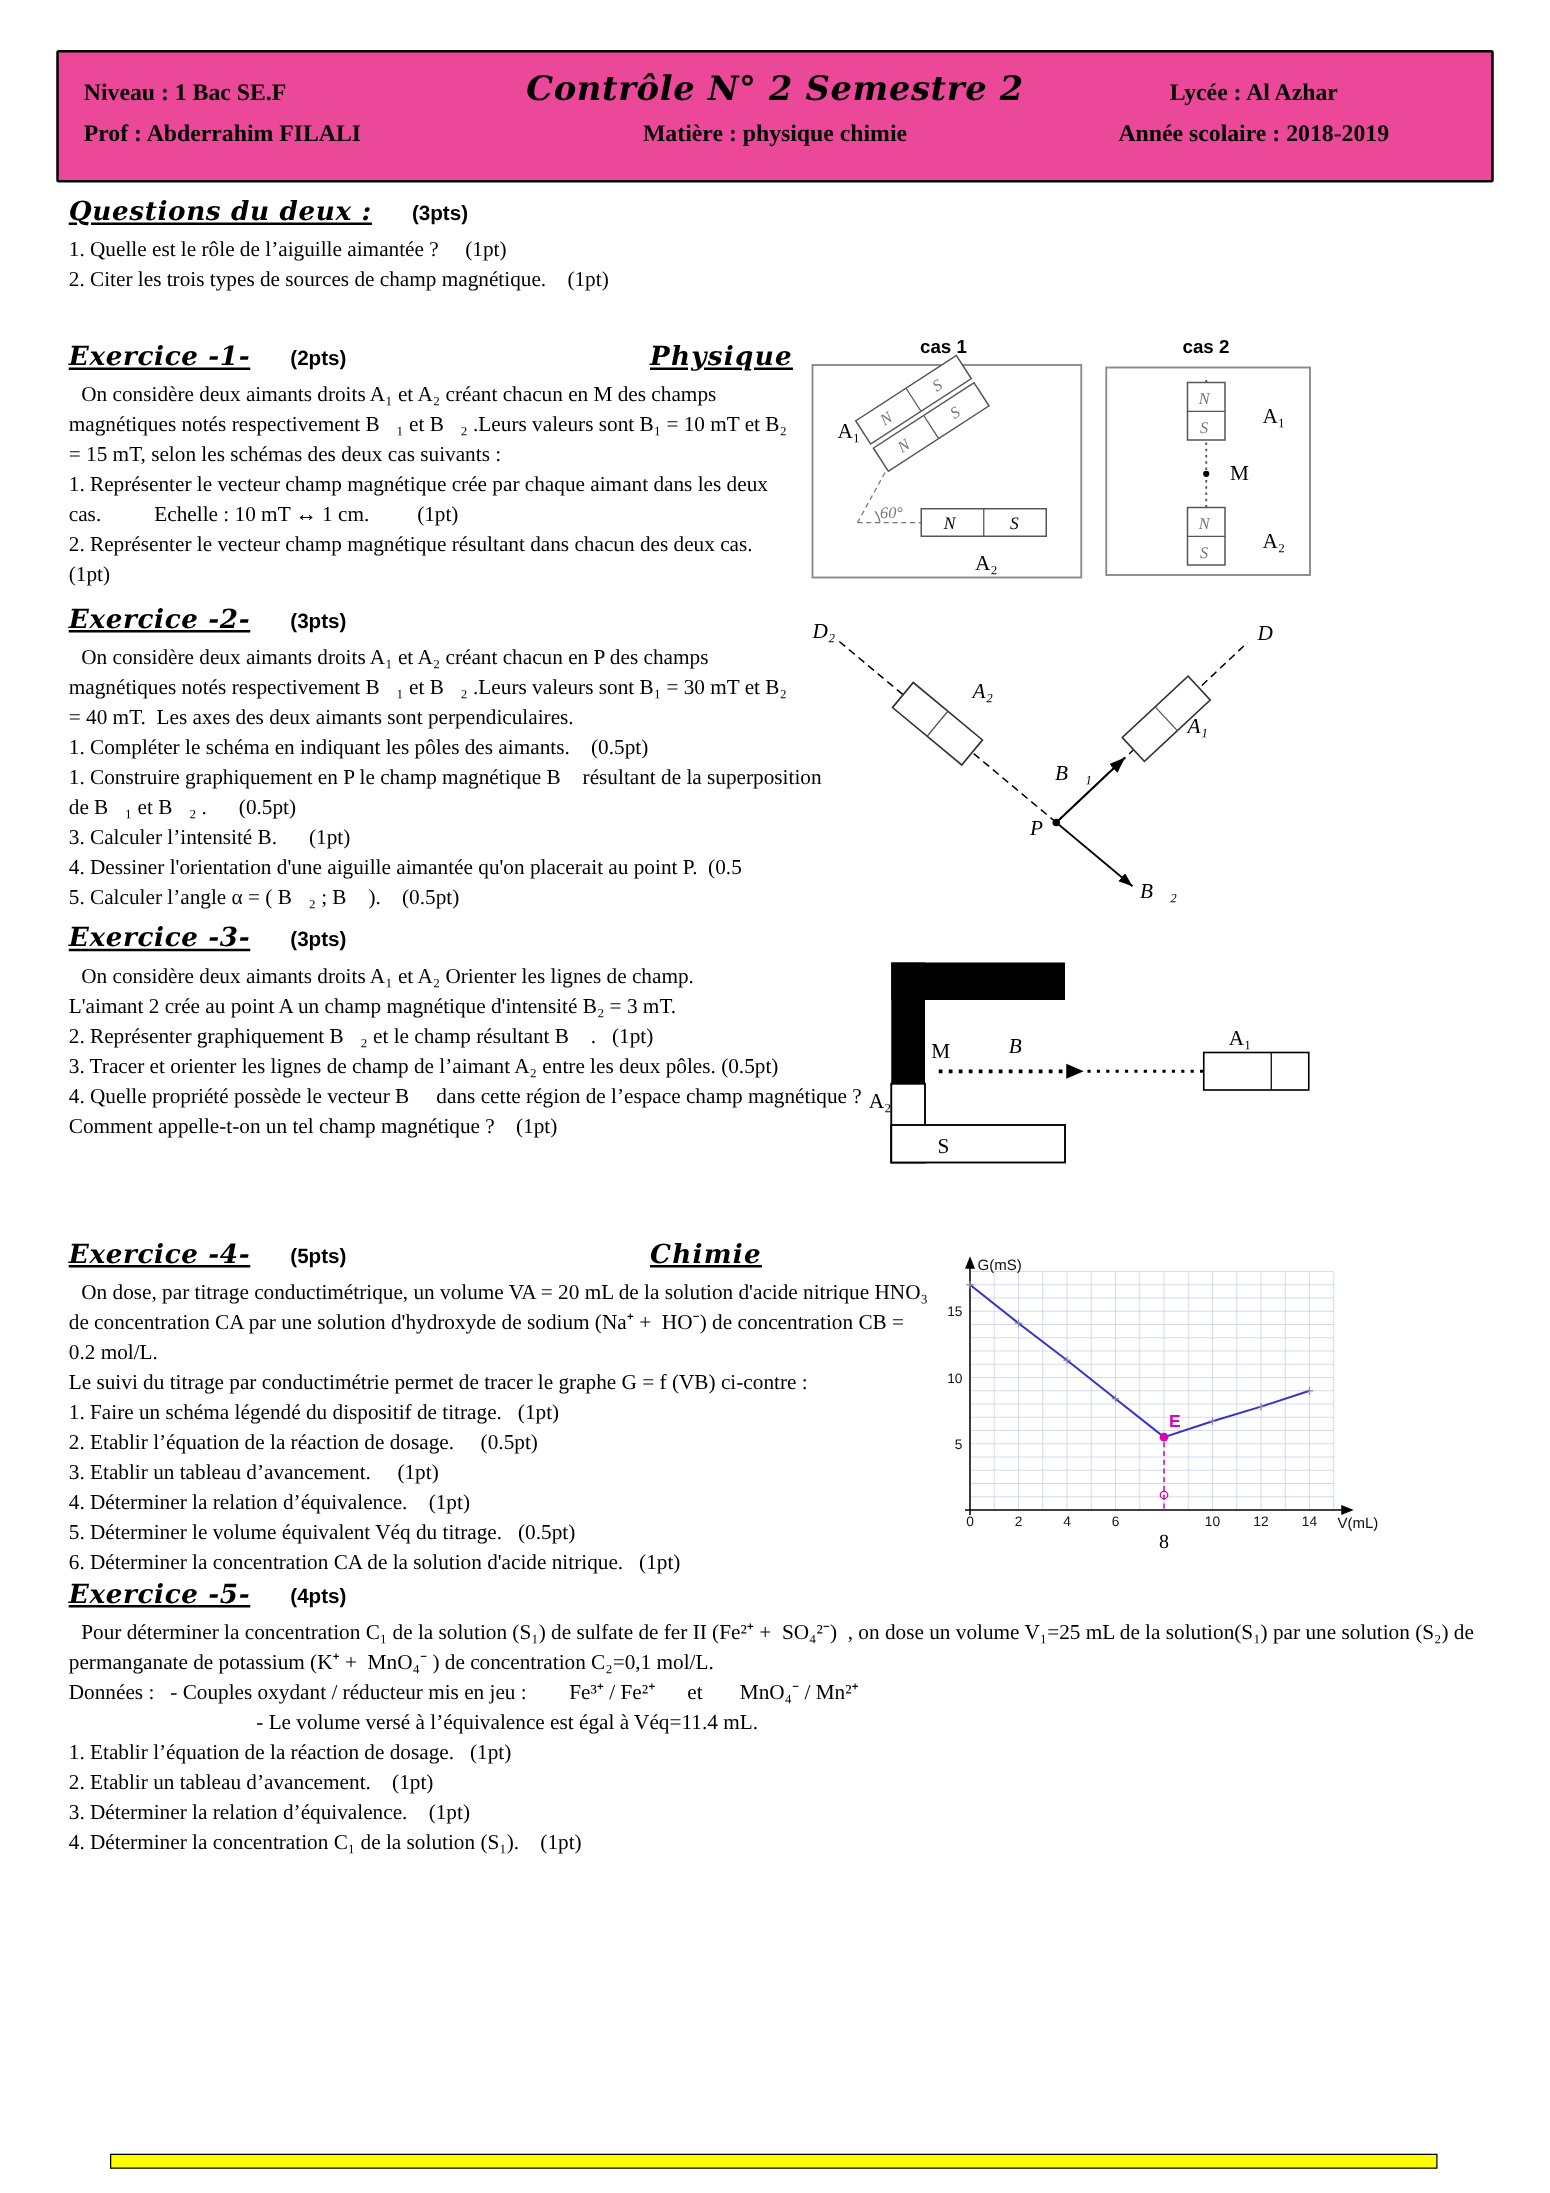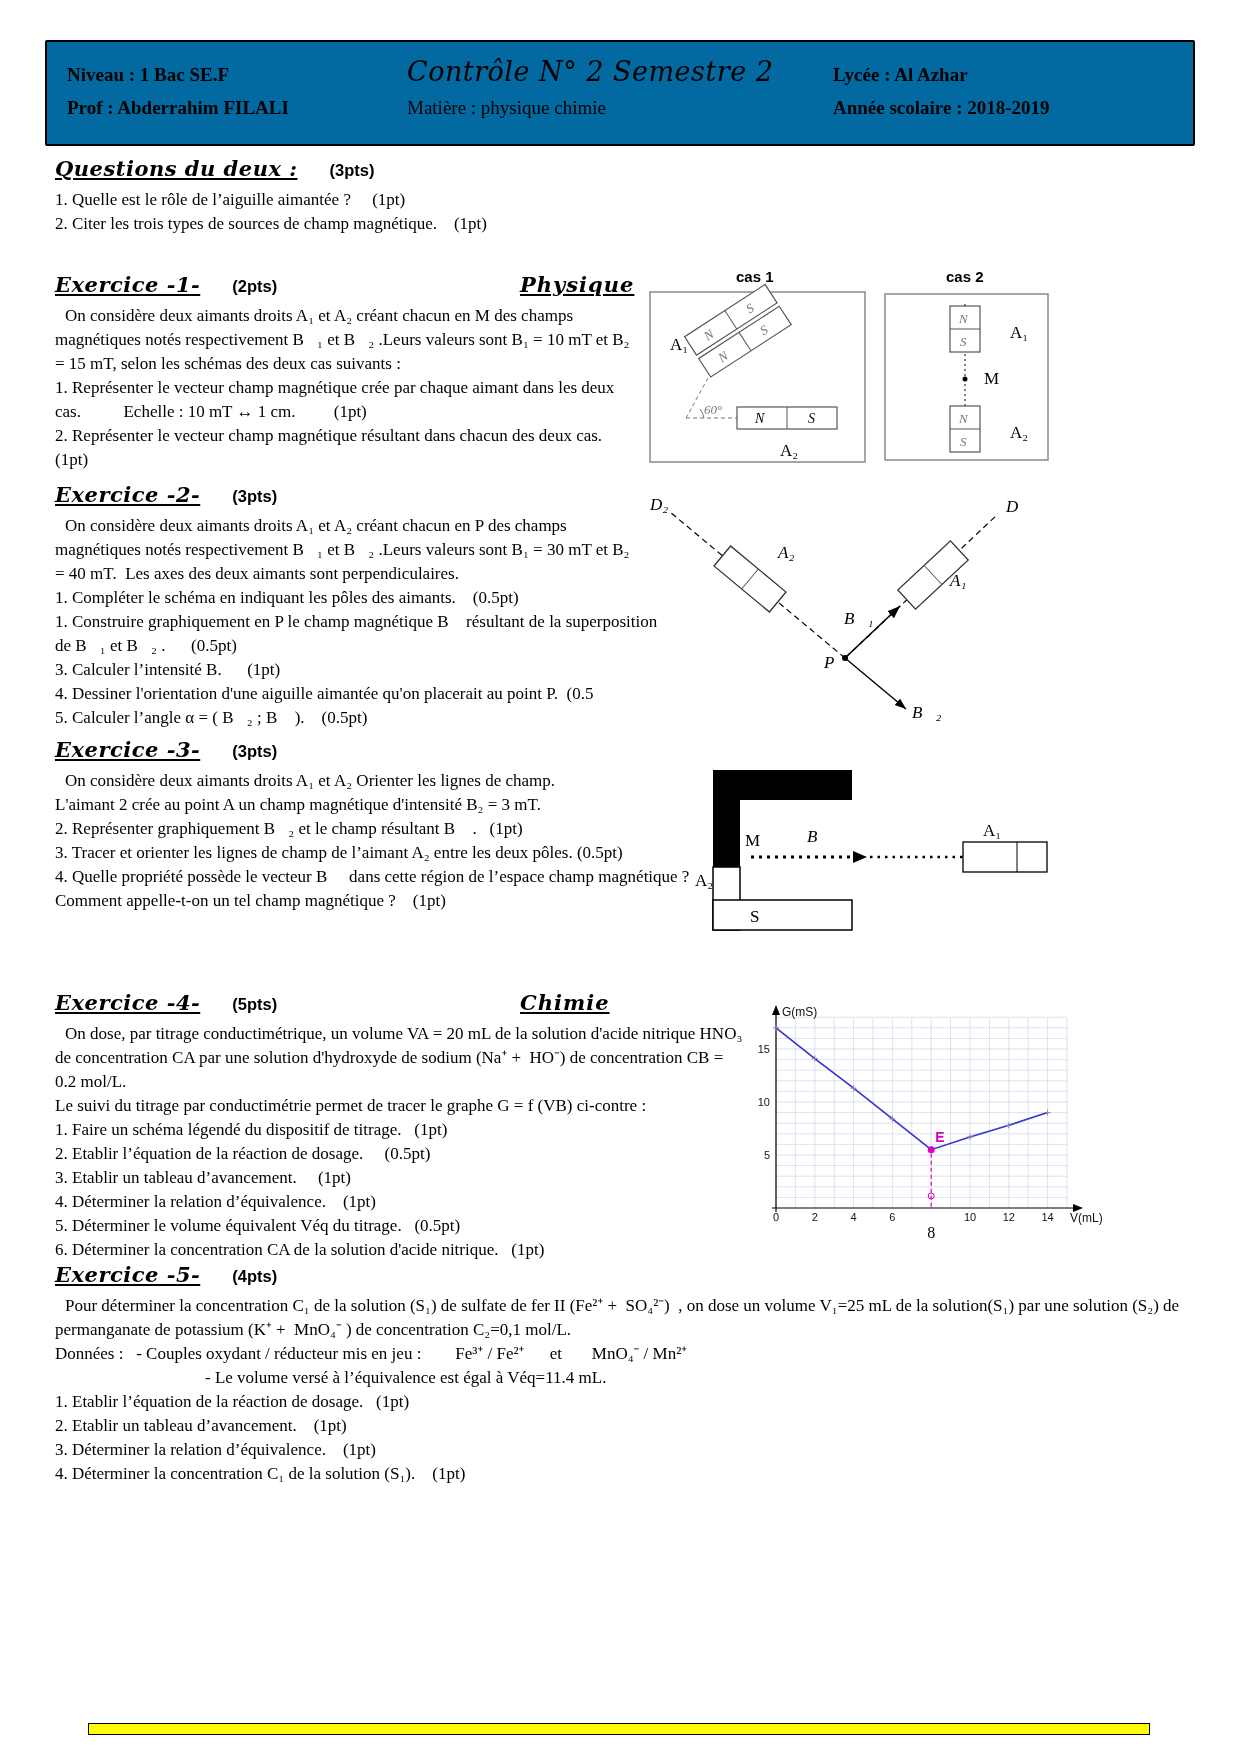--- a/index.html
+++ b/index.html
@@ -1,23 +1,23 @@
 <!DOCTYPE html>
 <html><head>
 <meta charset="utf-8">
 <style>
   html,body{margin:0;padding:0}
   body{width:1240px;height:1754px;background:#fff;font-family:"Liberation Serif",serif;color:#000}
   .page{position:relative;width:1240px;height:1754px;background:#fff;overflow:hidden}
-  .header-box{position:absolute;left:45px;top:40px;width:1150px;height:106px;background:#0369a1;border:2px solid #000;border-radius:2px;padding:14px 20px 0;box-sizing:border-box}
+  .header-box{position:absolute;left:45px;top:40px;width:1150px;height:106px;background:#ec4899;border:2px solid #000;border-radius:2px;padding:14px 20px 0;box-sizing:border-box}
   .hrow{display:flex;align-items:baseline}
   .hrow.r2{margin-top:10px}
   .hcell-l{width:340px;font-weight:bold;font-size:19px}
-  .hcell-c{flex:1;font-weight:normal;font-size:19px}
-  .hcell-r{width:340px;text-align:left;font-weight:bold;font-size:19px}
+  .hcell-c{flex:1;text-align:center;font-weight:bold;font-size:19px}
+  .hcell-r{width:340px;text-align:center;font-weight:bold;font-size:19px}
   .main-title{font-size:27px;font-style:italic;font-family:"DejaVu Serif",serif;letter-spacing:.5px}
   .block{position:absolute;left:55px;width:1140px}
   .hd-row{position:relative;height:32px}
   .ex-heading{font-family:"DejaVu Serif",serif;font-style:italic;font-weight:bold;font-size:21px;text-decoration:underline;letter-spacing:.5px}
   .pts{font-family:"Liberation Sans",sans-serif;font-weight:bold;font-size:16.5px;margin-left:28px}
   .sec-title{position:absolute;left:465px;top:0;font-family:"DejaVu Serif",serif;font-style:italic;font-weight:bold;font-size:21px;text-decoration:underline;letter-spacing:1px}
   .text{font-size:17px;line-height:24px;white-space:pre-wrap}
   .intro{text-indent:10px}
   .w585{width:588px}
   .w620{width:622px}

